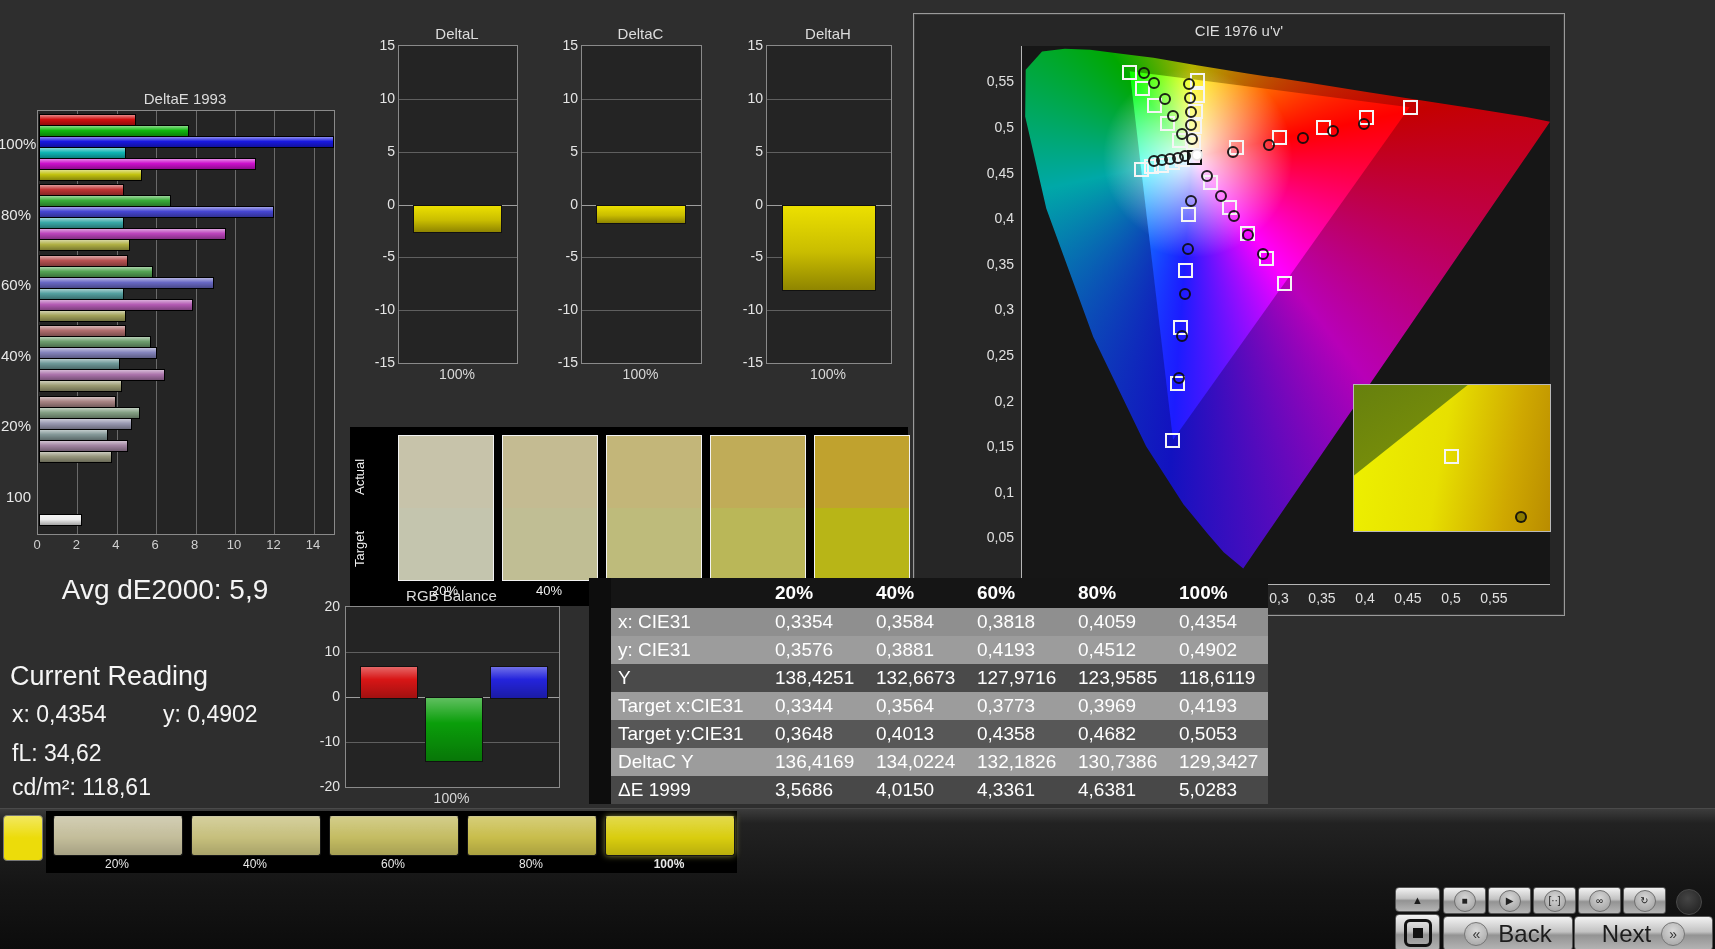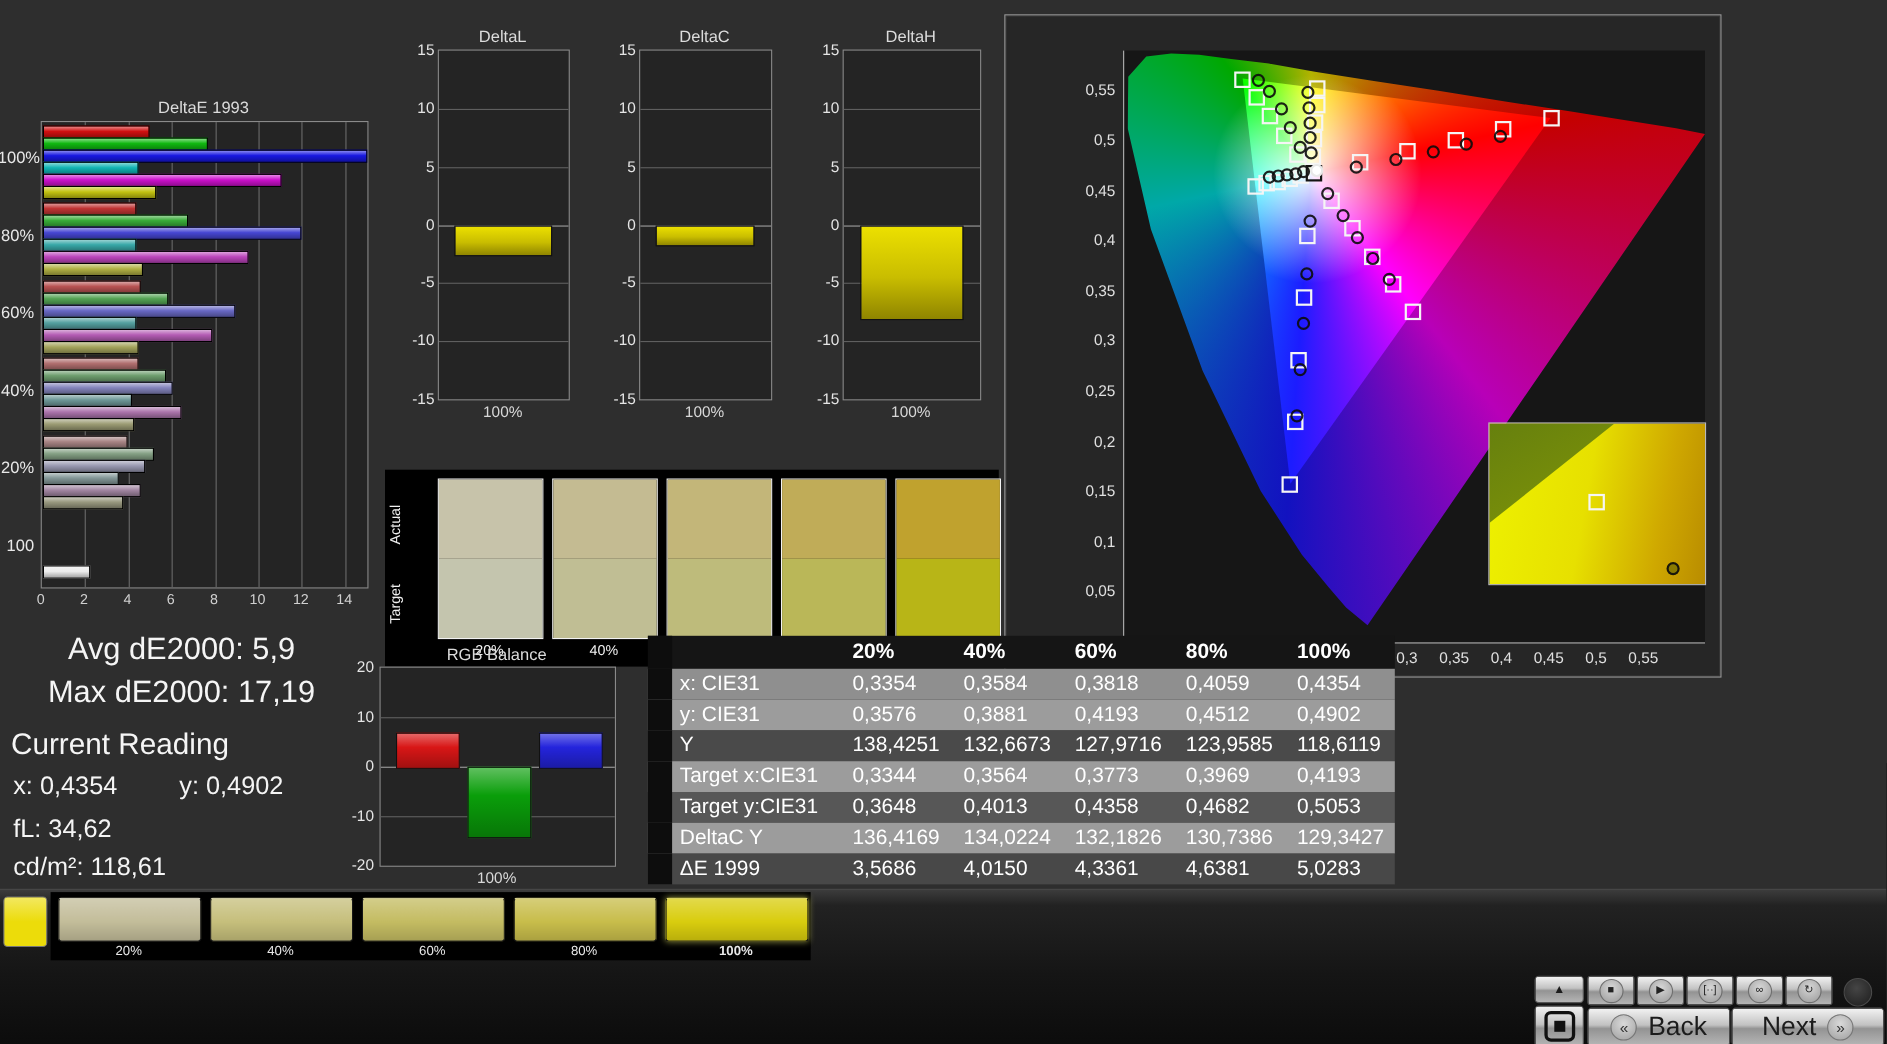--- a/index.html
+++ b/index.html
@@ -254,20 +254,21 @@
         <div class="sw-lab" style="left: 360px;">80%</div>
         <div class="sw-col" style="left: 464px;">
           <div class="sw-half" style="top: 0px; background: rgb(192, 162, 46);"></div>
           <div class="sw-half" style="top: 50%; background: rgb(184, 181, 23);"></div>
         </div>
         <div class="sw-lab" style="left: 464px;">100%</div>
       </div>
   </div>
 
   <div class="abs" id="ciePanel">
+    <div class="abs chart-title" id="cieTitle">CIE 1976 u'v'</div>
     <div class="abs" id="ciePlot">
       <div class="horseshoe"></div>
       <div class="gamut"></div>
       <div id="cieMarkers">
           <div class="sq" style="left: 207.124px; top: 94.2169px;"></div>
           <div class="sq" style="left: 250.121px; top: 84.1864px;"></div>
           <div class="sq" style="left: 293.977px; top: 74.1559px;"></div>
           <div class="sq" style="left: 336.974px; top: 64.1254px;"></div>
           <div class="sq" style="left: 380.831px; top: 54.0949px;"></div>
           <div class="sq" style="left: 150.368px; top: 86.922px;"></div>
@@ -358,21 +359,20 @@
         <div class="cie-xlab" style="left: 470.964px;">0,55</div>
       </div>
     <div class="abs" id="cieInset">
       <div class="inset-olive"></div>
       <div class="sq" id="insetSq" style="left: 46%; top: 44%;"></div>
       <div class="ci" id="insetCi" style="background: rgb(138, 122, 0); left: 82%; top: 86%;"></div>
     </div>
   </div>
 
   <div class="abs stat" id="statAvg">Avg dE2000: 5,9</div>
-  <div class="abs stat" id="statMax">Max dE2000: 17,19</div>
   <div class="abs stat" id="statCur">Current Reading</div>
   <div class="abs stat" id="statX">x: 0,4354</div>
   <div class="abs stat" id="statY">y: 0,4902</div>
   <div class="abs stat" id="statFl">fL: 34,62</div>
   <div class="abs stat" id="statCd">cd/m²: 118,61</div>
 
   <div class="abs chart-title" id="rgbTitle">RGB Balance</div>
   <div class="abs" id="rgbPlot">
       <div class="hgrid" style="top: 45px;"></div>
       <div class="hgrid zero" style="top: 90px;"></div>

